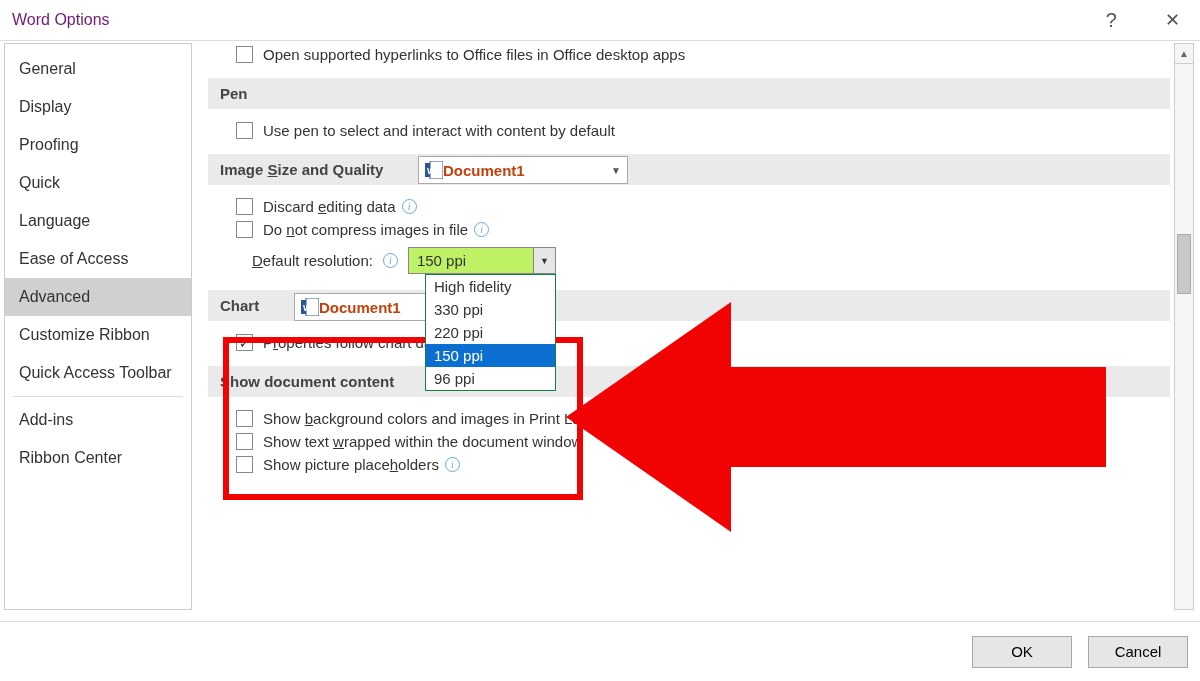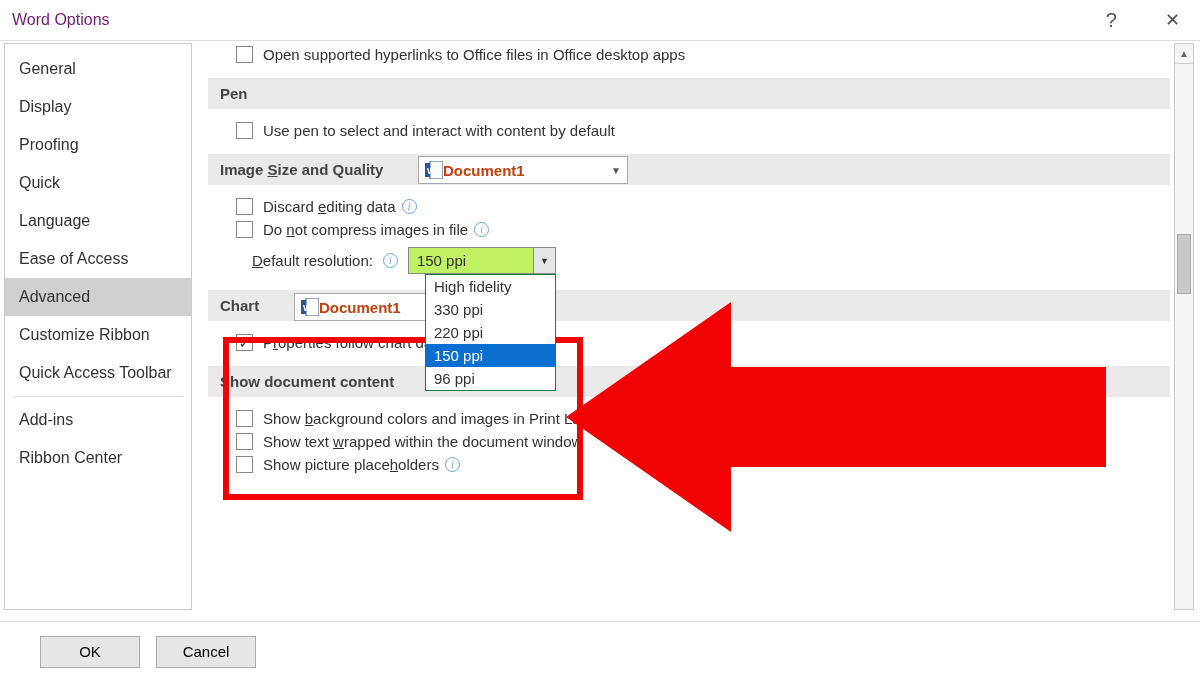--- a/index.html
+++ b/index.html
@@ -35,21 +35,21 @@
   .res-select { border: 1px solid #888; width: 148px; height: 27px; display: inline-flex; align-items: center; background: #bef264; position: relative; }
   .res-select .sel-text { padding: 0 8px; flex: 1; }
   .res-select .sel-btn { width: 22px; height: 100%; border-left: 1px solid #888; background: #e6e6e6; display: flex; align-items: center; justify-content: center; font-size: 9px; cursor: pointer; }
   .dropdown-list { position: absolute; top: 26px; left: -1px; width: 131px; border: 1px solid #15803d; background: #fff; z-index: 5; margin-left: 17px; }
   .dropdown-list .dd-item { padding: 3px 8px; font-size: 15px; cursor: pointer; }
   .dropdown-list .dd-item.selected { background: #0a6fd1; color: #fff; }
   .chart-header { position: relative; }
   .chart-doc { position: absolute; left: 86px; top: 3px; }
   .red-box { position: absolute; z-index: 2; border: 6px solid #f10303; left: 223px; top: 337px; width: 360px; height: 163px; pointer-events: none; }
   .arrow { position: absolute; z-index: 1; left: 566px; top: 292px; width: 540px; height: 250px; }
-  .footer { position: absolute; bottom: 0; left: 0; right: 0; height: 60px; border-top: 1px solid #ddd; display: flex; align-items: center; padding: 0 40px; gap: 16px; }
+  .footer { position: absolute; bottom: 0; left: 0; right: 0; height: 60px; border-top: 1px solid #ddd; display: flex; justify-content: flex-end; align-items: center; padding: 0 12px; gap: 16px; }
   .btn { min-width: 100px; height: 32px; background: #e6e6e6; border: 1px solid #aaa; cursor: pointer; font-size: 15px; display: inline-flex; align-items: center; justify-content: center; }
   .sh .au { text-decoration: underline; }
 </style>
 </head>
 <body>
 
 <div class="titlebar">
   <span class="title">Word Options</span>
   <span class="spacer"></span>
   <span class="help-icon">?</span>

